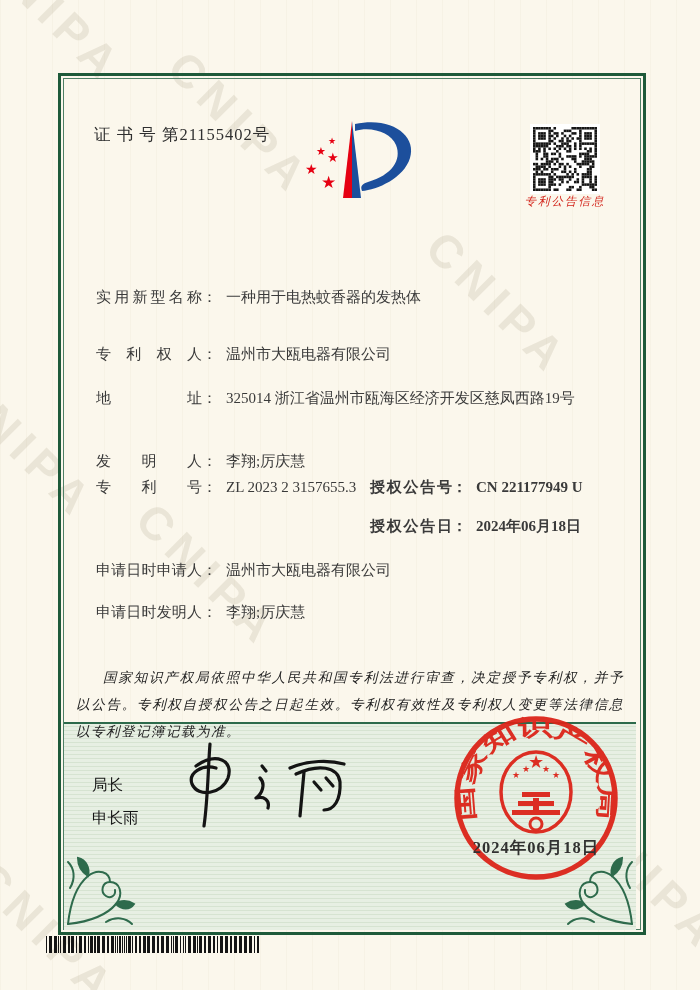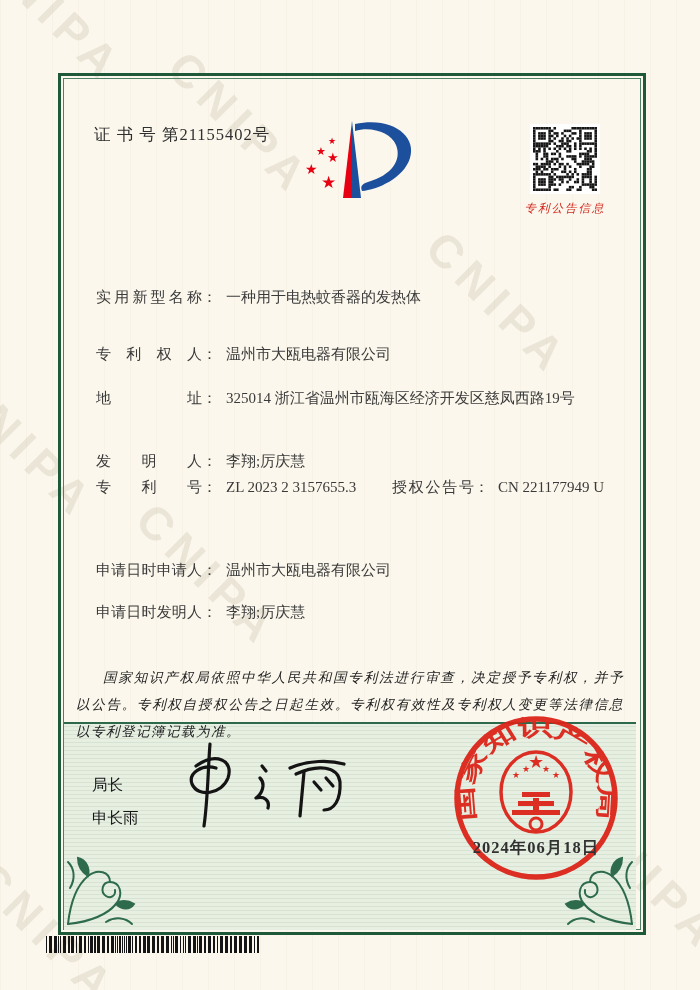--- a/index.html
+++ b/index.html
@@ -10,27 +10,27 @@
   .wm{position:absolute;z-index:1;font-family:"Liberation Sans","DejaVu Sans",sans-serif;
     font-weight:bold;font-size:46px;letter-spacing:8px;color:rgba(148,138,108,0.16);
     transform:rotate(45deg);white-space:nowrap;pointer-events:none;}
   .frame{position:absolute;z-index:2;left:58px;top:73px;width:578px;height:852px;
     border:3px solid #1e5a3a;padding:2px;}
   .frame-inner{width:100%;height:100%;border:1px solid #4e8066;box-sizing:border-box;}
   .cert-no{position:absolute;z-index:3;left:94px;top:124px;font-size:16.5px;letter-spacing:1px;color:#2f2f2f;}
   .logo{position:absolute;z-index:3;left:282px;top:108px;width:140px;height:96px;}
   .qr-block{position:absolute;z-index:3;left:518px;top:124px;width:94px;text-align:center;}
   .qr-box{width:64px;height:64px;margin:0 auto;background:#fff;padding:3px;}
-  .qr-caption{margin-top:7px;font-size:11.5px;letter-spacing:2px;color:#d3261c;font-style:italic;white-space:nowrap;}
+  .qr-caption{margin-top:0;font-size:11.5px;letter-spacing:2px;color:#d3261c;font-style:italic;white-space:nowrap;}
   .doc-title{position:absolute;z-index:3;left:0;top:208px;width:100%;text-align:center;
     font-size:37px;font-weight:bold;letter-spacing:4px;color:#141414;}
   .row{position:absolute;z-index:3;left:96px;font-size:15px;color:#3a3a3a;white-space:nowrap;}
   .row .lbl{display:inline-block;width:106px;text-align:justify;text-align-last:justify;vertical-align:top;}
   .row .val{margin-left:9px;}
-  .row2{position:absolute;z-index:3;left:392px;font-size:15px;color:#3a3a3a;white-space:nowrap;}
+  .row2{position:absolute;z-index:3;left:370px;font-size:15px;color:#3a3a3a;white-space:nowrap;font-weight:bold;}
   .row2 .lbl{display:inline-block;width:82px;text-align:justify;text-align-last:justify;vertical-align:top;}
   .row2 .val{margin-left:9px;}
   .legal{position:absolute;z-index:3;left:76px;top:664px;width:548px;font-size:13.5px;
     line-height:27px;letter-spacing:1.5px;text-align:justify;text-indent:2em;
     font-style:italic;color:#222;}
   .panel{position:absolute;z-index:2;left:64px;top:722px;width:572px;height:206px;
     border-top:2px solid #2d6a4b;
     background:#ecf2e8;
     background-image:repeating-linear-gradient(0deg,#e7efe3 0 3px,#d6e3d1 3px 4px);}
   .issuer{position:absolute;z-index:4;left:92px;top:768px;
@@ -420,20 +420,23 @@
   </div>
   <div class="row" style="top:452px">
     <span class="lbl">发明人</span><span>：</span><span class="val">李翔;厉庆慧</span>
   </div>
   <div class="row" style="top:478px">
     <span class="lbl">专利号</span><span>：</span><span class="val">ZL 2023 2 3157655.3</span>
   </div>
   <div class="row2" style="top:478px">
     <span class="lbl">授权公告号</span><span>：</span><span class="val">CN 221177949 U</span>
   </div>
+  <div class="row2" style="top:517px">
+    <span class="lbl">授权公告日</span><span>：</span><span class="val">2024年06月18日</span>
+  </div>
   <div class="row" style="top:561px">
     <span class="lbl">申请日时申请人</span><span>：</span><span class="val">温州市大瓯电器有限公司</span>
   </div>
   <div class="row" style="top:603px">
     <span class="lbl">申请日时发明人</span><span>：</span><span class="val">李翔;厉庆慧</span>
   </div>
 
   <div class="legal">国家知识产权局依照中华人民共和国专利法进行审查，决定授予专利权，并予以公告。专利权自授权公告之日起生效。专利权有效性及专利权人变更等法律信息以专利登记簿记载为准。</div>
 
   <div class="issuer">

